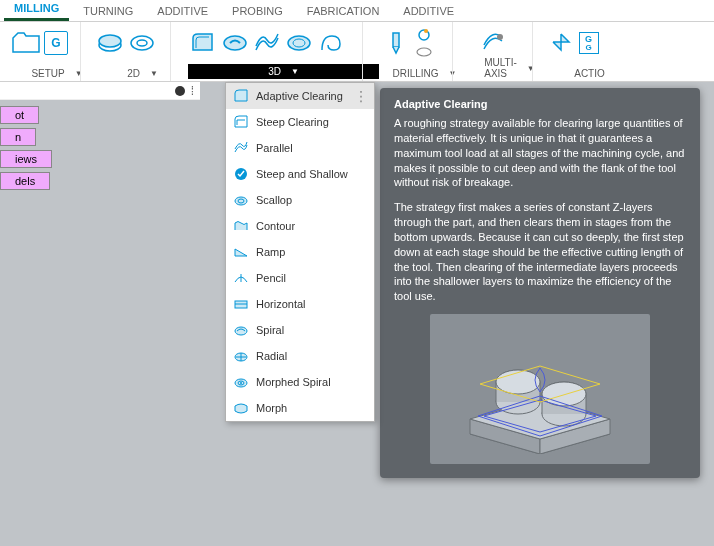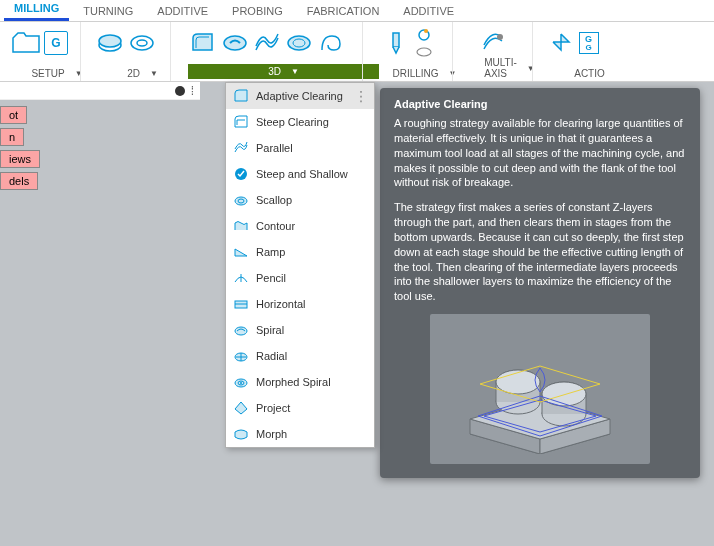--- a/index.html
+++ b/index.html
@@ -1,39 +1,39 @@
 <!DOCTYPE html>
 <html><head>
 <meta charset="utf-8">
 <style>
   * { box-sizing: border-box; margin: 0; padding: 0; font-family: "Segoe UI", Arial, sans-serif; }
   body { width: 714px; height: 546px; overflow: hidden; background: #fff; position: relative; }
 
   
   .tab-row { display: flex; align-items: flex-end; height: 22px; border-bottom: 1px solid #d0d0d0; padding-left: 4px; gap: 4px; }
   .tab { font-size: 11px; color: #666; padding: 3px 10px 4px; cursor: pointer; }
-  .tab.active { color: #0696d7; font-weight: 600; border-bottom: 3px solid #1d4ed8; text-align: center; }
+  .tab.active { color: #0696d7; font-weight: 600; border-bottom: 3px solid #14532d; text-align: center; }
 
   
   .ribbon { display: flex; height: 60px; border-bottom: 1px solid #d0d0d0; }
   .ribbon-group { display: flex; flex-direction: column; align-items: center; justify-content: space-between; padding: 4px 6px 2px; border-left: 1px solid #e5e5e5; position: relative; }
   .ribbon-group:first-child { border-left: none; }
   .ribbon-icons { display: flex; gap: 4px; align-items: center; height: 34px; }
   .ribbon-label { font-size: 10px; color: #555; display: flex; align-items: center; gap: 10px; margin-left: 34px; }
-  .ribbon-label.active { background: #4d7c0f; color: #fff; padding: 2px 0; width: 100%; justify-content: center; }
+  .ribbon-label.active { background: #000000; color: #fff; padding: 2px 0; width: 100%; justify-content: center; }
   .caret { font-size: 8px; }
   .big-icon { width: 28px; height: 28px; display: flex; align-items: center; justify-content: center; }
   .small-icon-col { display: flex; flex-direction: column; gap: 1px; }
   .small-icon { width: 20px; height: 16px; display: flex; align-items: center; justify-content: center; }
 
   
   .workspace { position: absolute; top: 82px; left: 0; right: 0; bottom: 0; background: #c0c4c8; }
   .browser { position: absolute; left: 0; top: 0; width: 200px; background: #fff; }
   .browser-header { height: 18px; background: #fff; display: flex; justify-content: flex-end; align-items: center; padding: 0 6px; gap: 6px; font-size: 12px; color: #666; border-bottom: 1px solid #eee;}
-  .browser-item { background: #fca5a5; border: 1px solid #888; font-size: 11px; padding: 2px 8px; margin: 2px 0; display: inline-block; clear: both; }
+  .browser-item { background: #f0abfc; border: 1px solid #888; font-size: 11px; padding: 2px 14px; margin: 2px 0; display: inline-block; clear: both; }
   .browser-list { display: flex; flex-direction: column; align-items: flex-start; padding-left: 0; }
 
   
   .dropdown { position: absolute; left: 225px; top: 82px; width: 150px; background: #fff; border: 1px solid #b0b0b0; box-shadow: 2px 2px 6px rgba(0,0,0,0.25); z-index: 10; }
   .dd-item { display: flex; align-items: center; gap: 6px; padding: 4px 6px; font-size: 11px; color: #333; cursor: pointer; }
   .dd-item.hover { background: #e6e6e6; }
   .dd-icon { width: 18px; height: 18px; flex-shrink: 0; display: flex; align-items: center; justify-content: center; }
   .dd-dots { margin-left: auto; color: #888; font-size: 14px; line-height: 0; }
 
   
@@ -313,28 +313,20 @@
           <ellipse cx="8" cy="9" rx="6" ry="4" fill="#cde9f5" stroke="#0696d7"></ellipse>
           <ellipse cx="8" cy="9" rx="3" ry="2" fill="none" stroke="#0696d7"></ellipse>
           <ellipse cx="8" cy="9" rx="1" ry="1" fill="#0696d7"></ellipse>
         </svg>
       </span>
       <span>Morphed Spiral</span>
     </div>
     <div class="dd-item">
       <span class="dd-icon">
         <svg width="16" height="16">
-          <polygon points="8,2 14,9 8,14 2,9" fill="#cde9f5" stroke="#0696d7"></polygon>
-        </svg>
-      </span>
-      <span>Project</span>
-    </div>
-    <div class="dd-item">
-      <span class="dd-icon">
-        <svg width="16" height="16">
           <path d="M2 6 Q8 2 14 6 L14 11 Q8 15 2 11 Z" fill="#cde9f5" stroke="#0696d7"></path>
         </svg>
       </span>
       <span>Morph</span>
     </div>
   </div>
 
 <div class="tooltip">
   <h4>Adaptive Clearing</h4>
   <p>A roughing strategy available for clearing large quantities of material effectively. It is unique in that it guarantees a maximum tool load at all stages of the machining cycle, and makes it possible to cut deep and with the flank of the tool without risk of breakage.</p>

